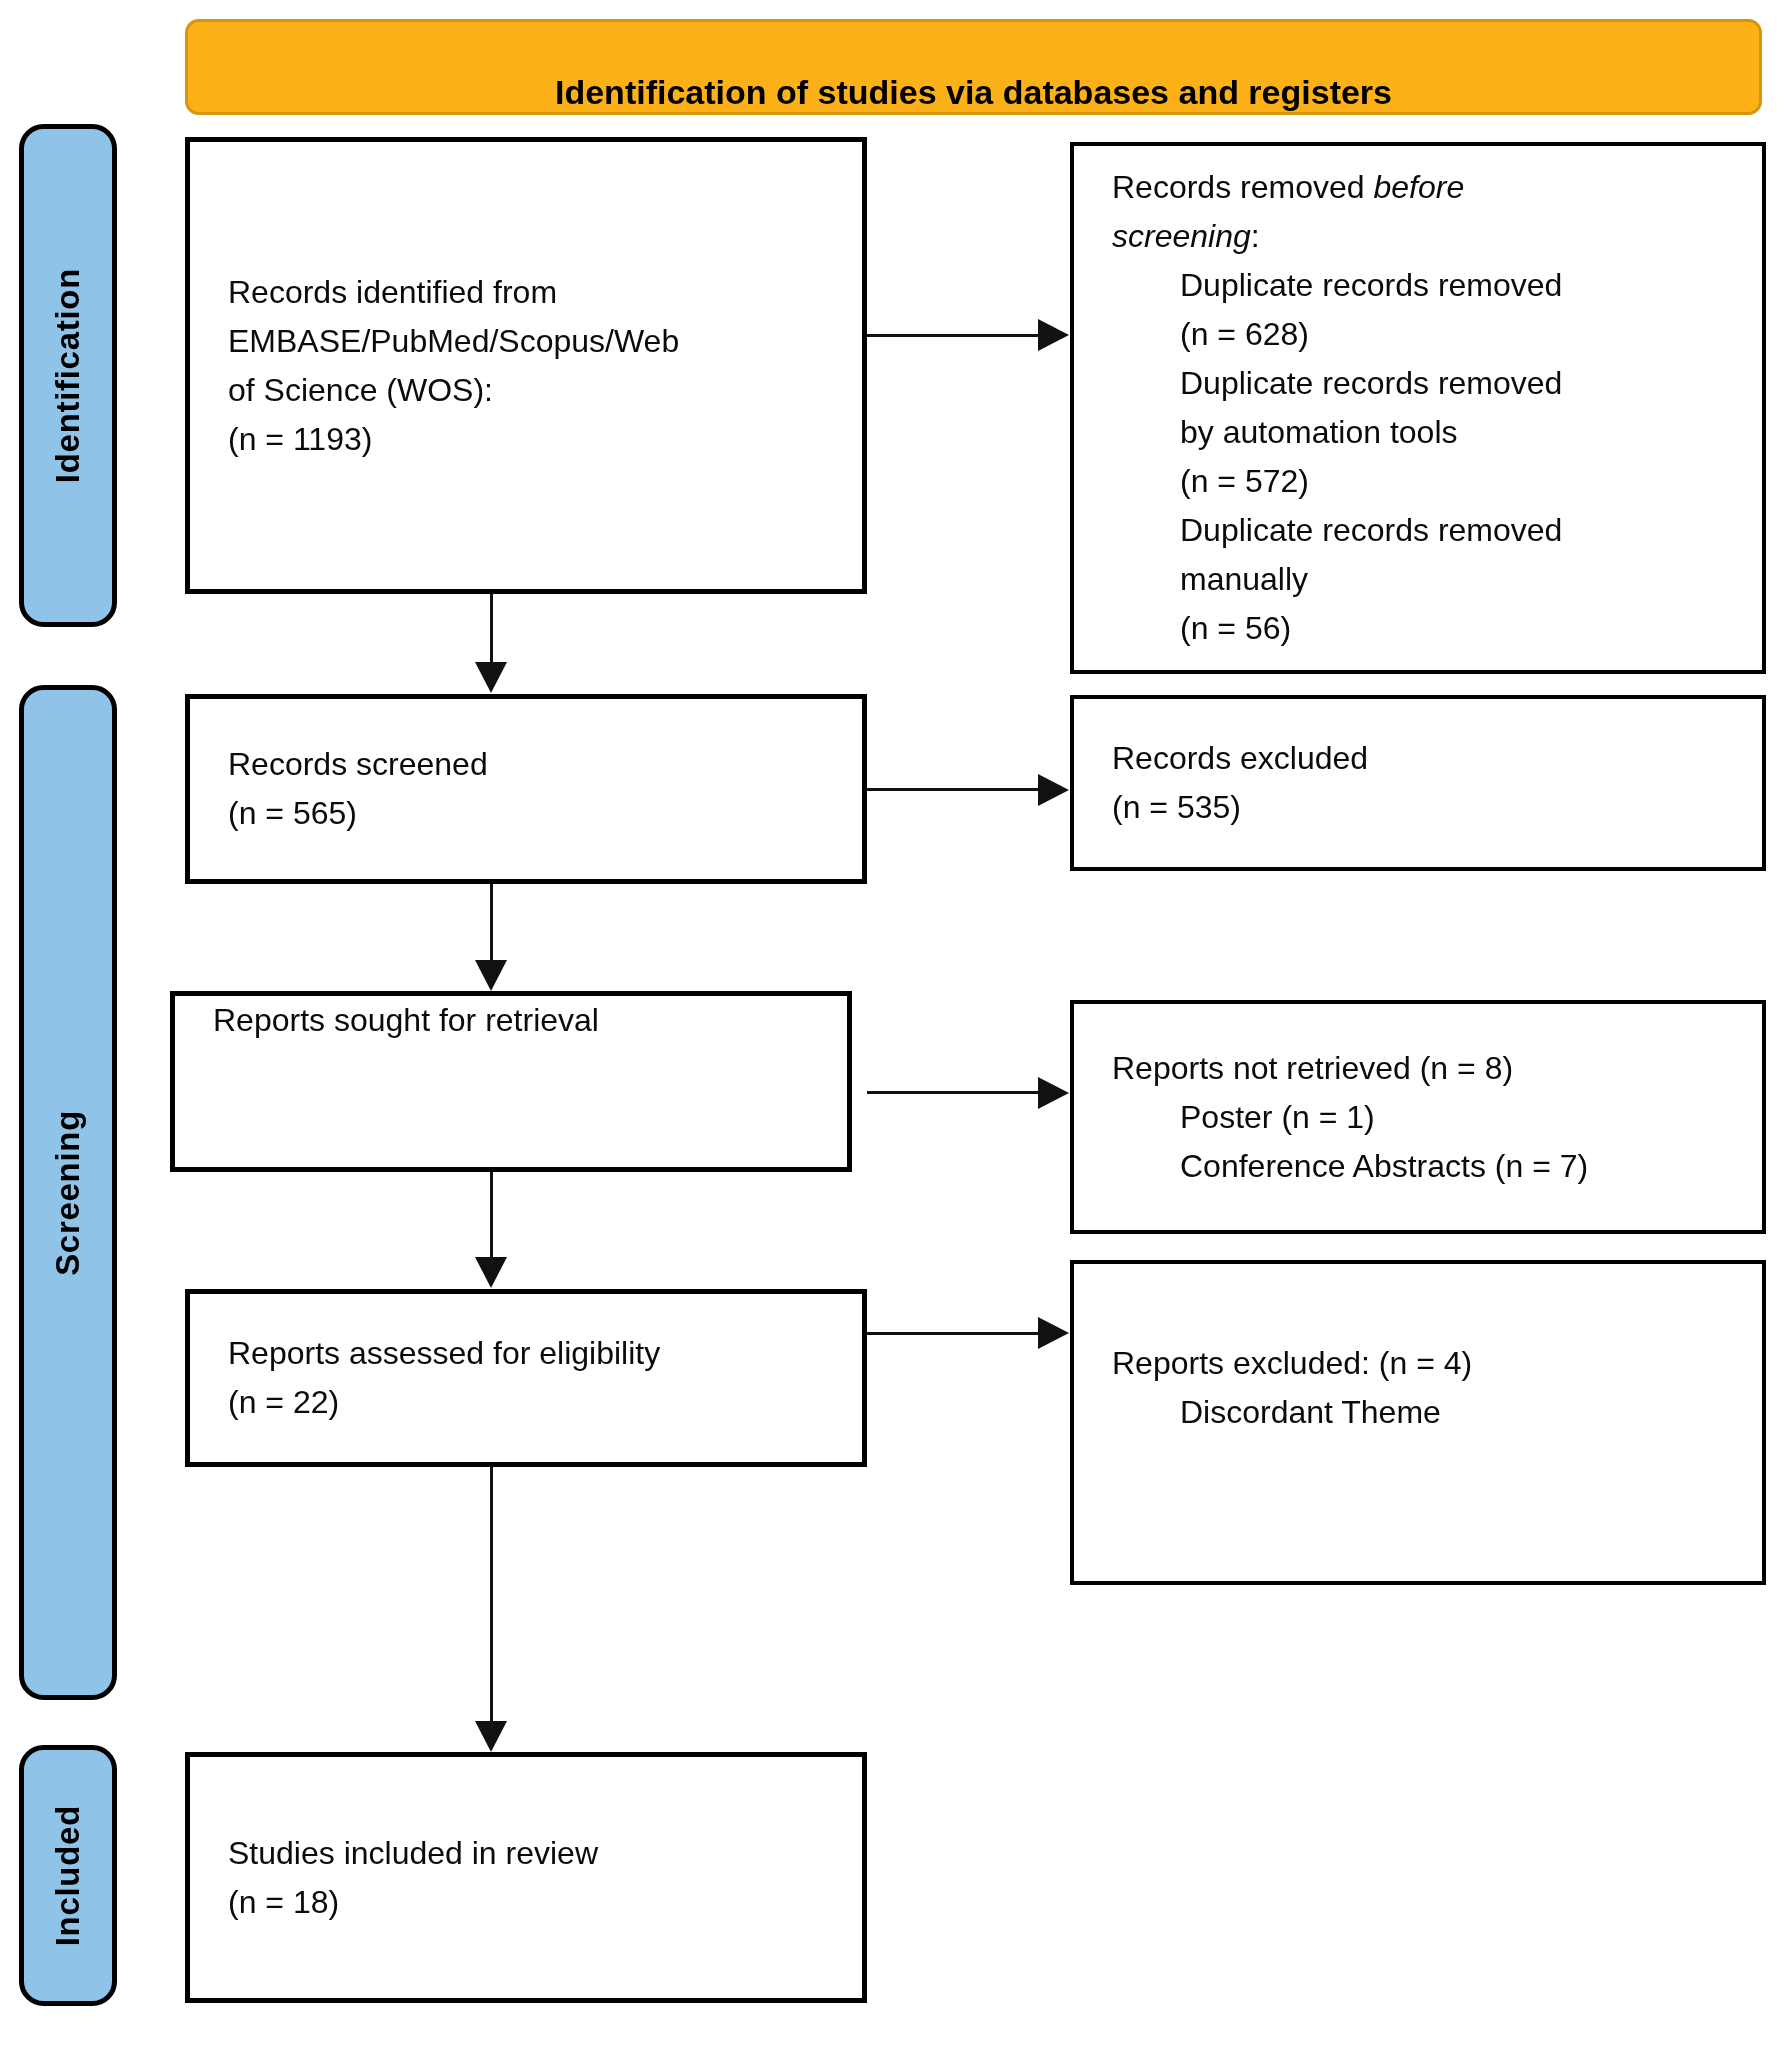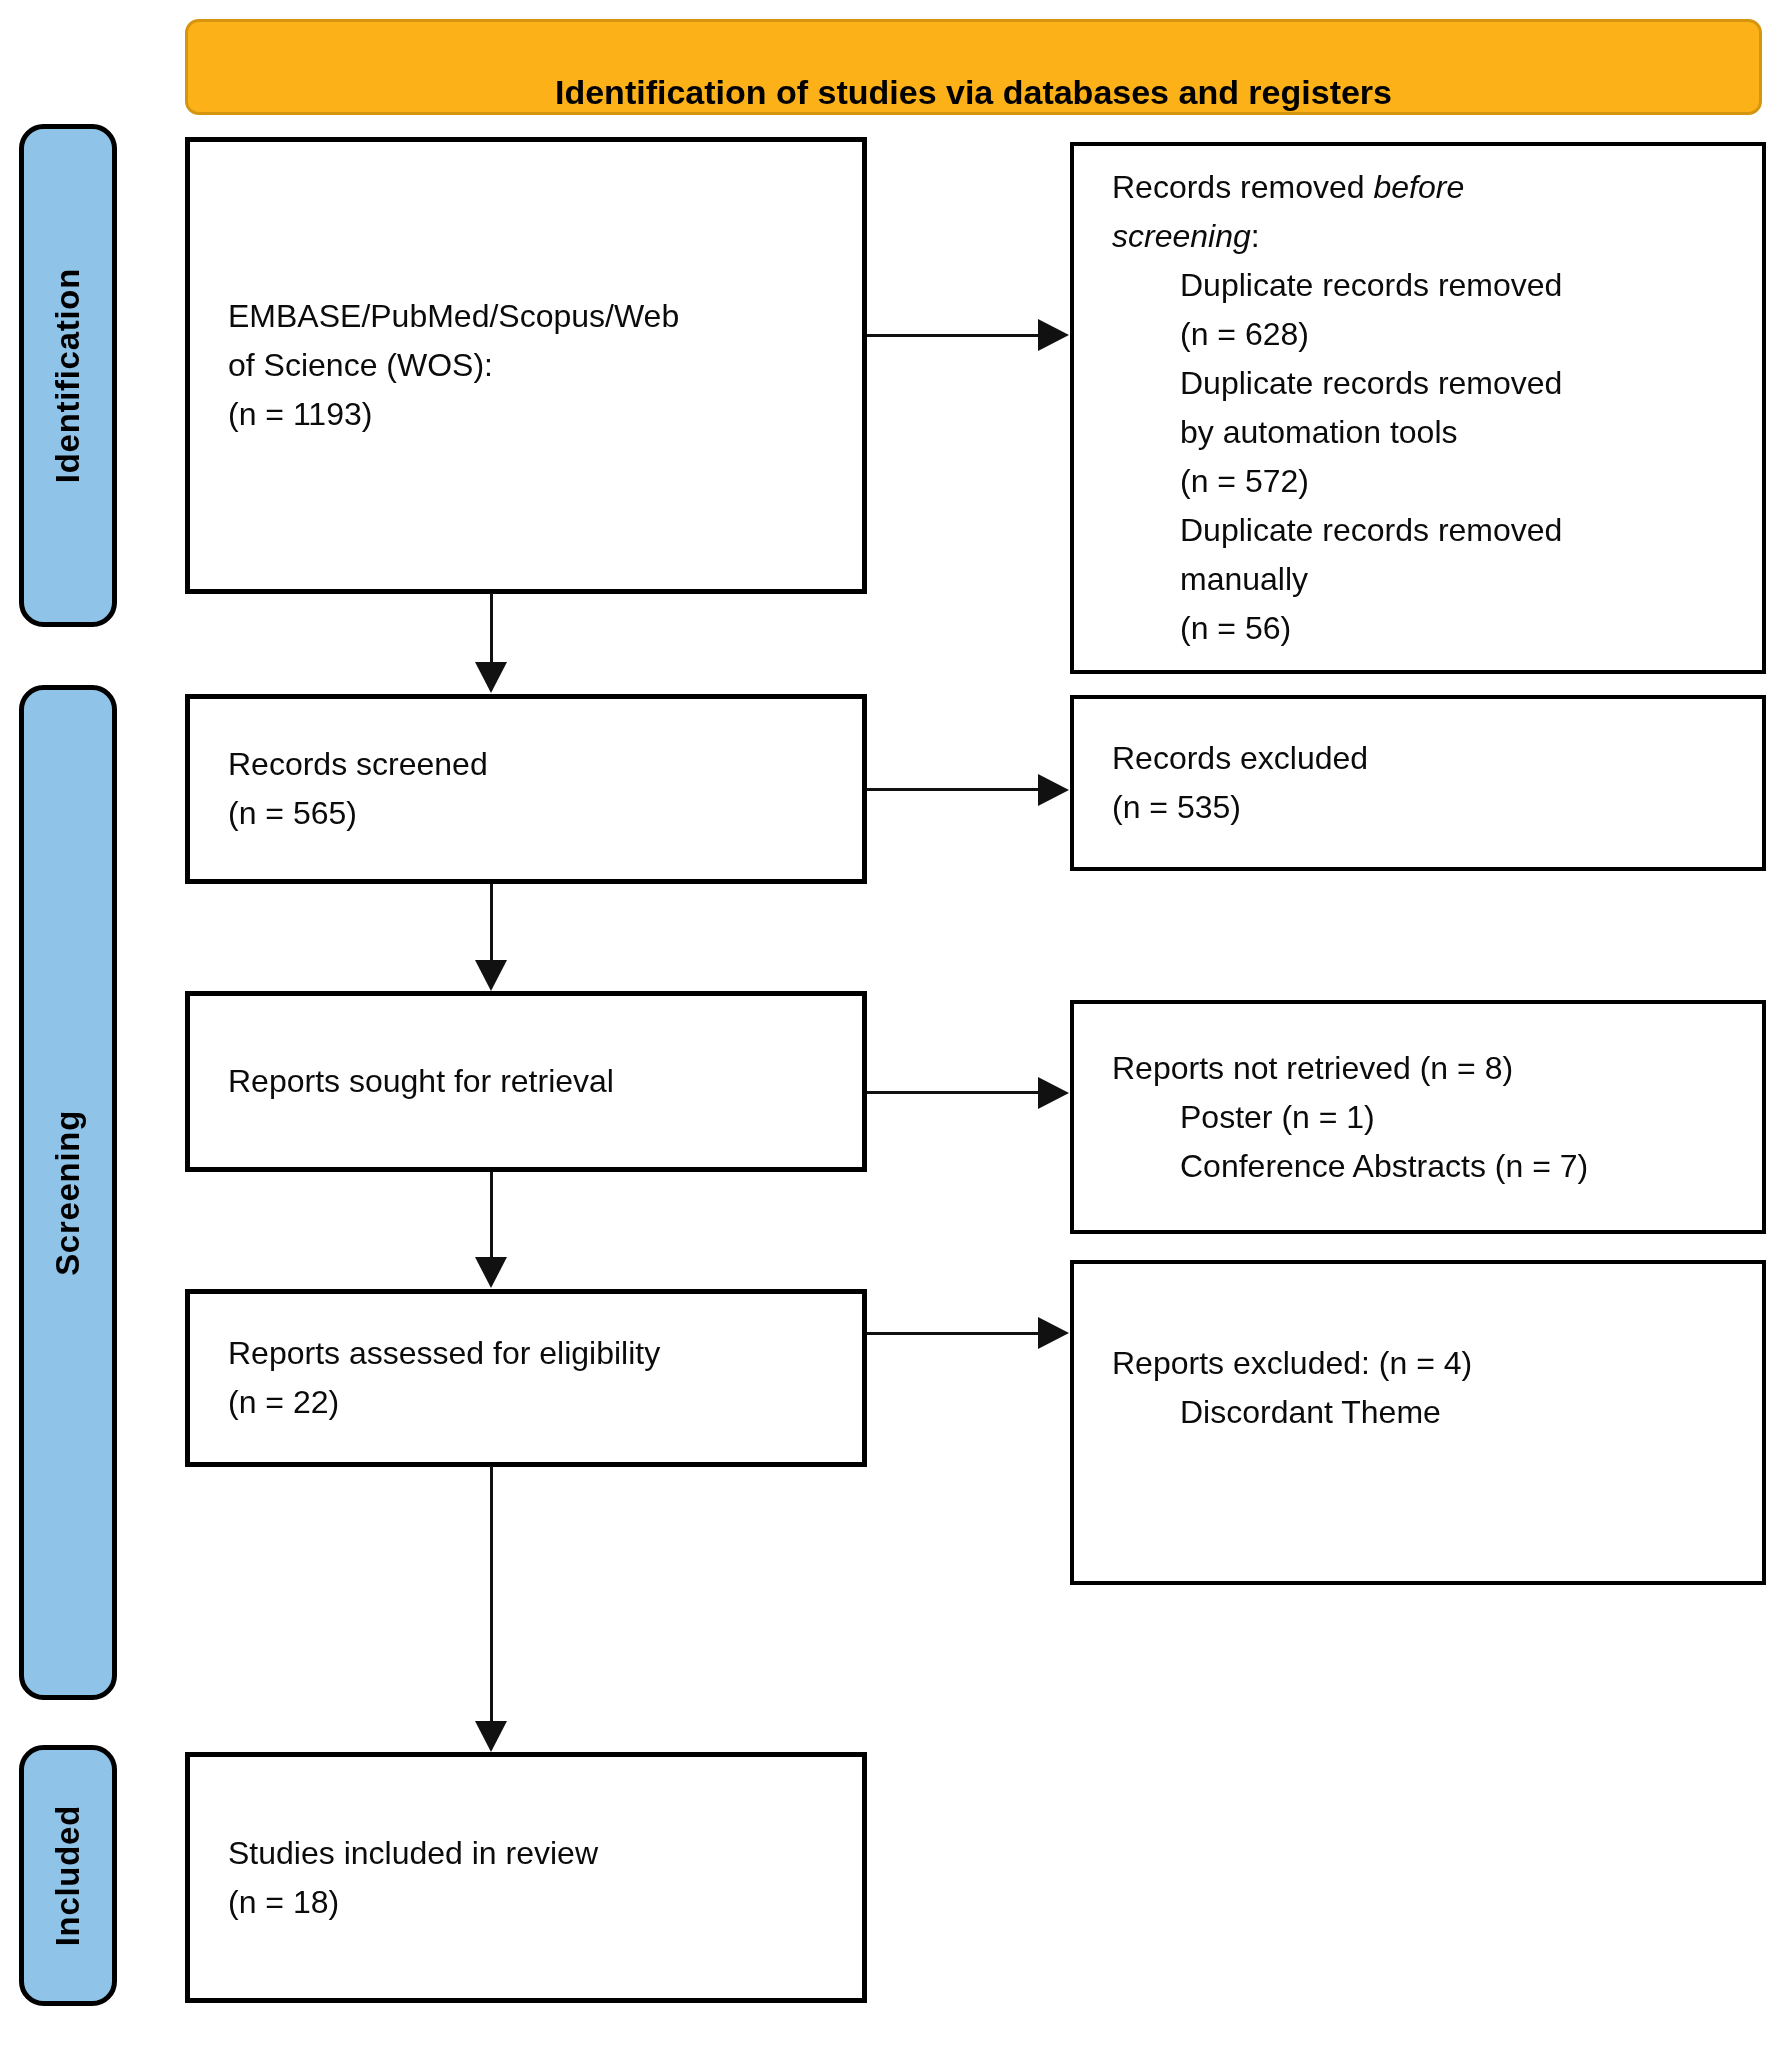--- a/index.html
+++ b/index.html
@@ -83,31 +83,32 @@
     <span class="vtext">Identification</span>
   </div>
   <div class="sideband" style="top:685px; height:1015px;">
     <span class="vtext">Screening</span>
   </div>
   <div class="sideband" style="top:1745px; height:261px;">
     <span class="vtext">Included</span>
   </div>
 
   <div class="fbox" style="left:185px; top:137px; width:682px; height:457px;">
+    <div class="line">Records identified from</div>
     <div class="line">EMBASE/PubMed/Scopus/Web</div>
     <div class="line">of Science (WOS):</div>
     <div class="line">(n = 1193)</div>
   </div>
 
   <div class="fbox" style="left:185px; top:694px; width:682px; height:190px;">
     <div class="line">Records screened</div>
     <div class="line">(n = 565)</div>
   </div>
 
-  <div class="fbox" style="left:185px; top:991px; width:682px; height:181px;">
+  <div class="fbox" style="left:170px; top:991px; width:682px; height:181px;justify-content:space-between;">
     <div class="line">Reports sought for retrieval</div>
   </div>
 
   <div class="fbox" style="left:185px; top:1289px; width:682px; height:178px;">
     <div class="line">Reports assessed for eligibility</div>
     <div class="line">(n = 22)</div>
   </div>
 
   <div class="fbox" style="left:185px; top:1752px; width:682px; height:251px;">
     <div class="line">Studies included in review</div>

